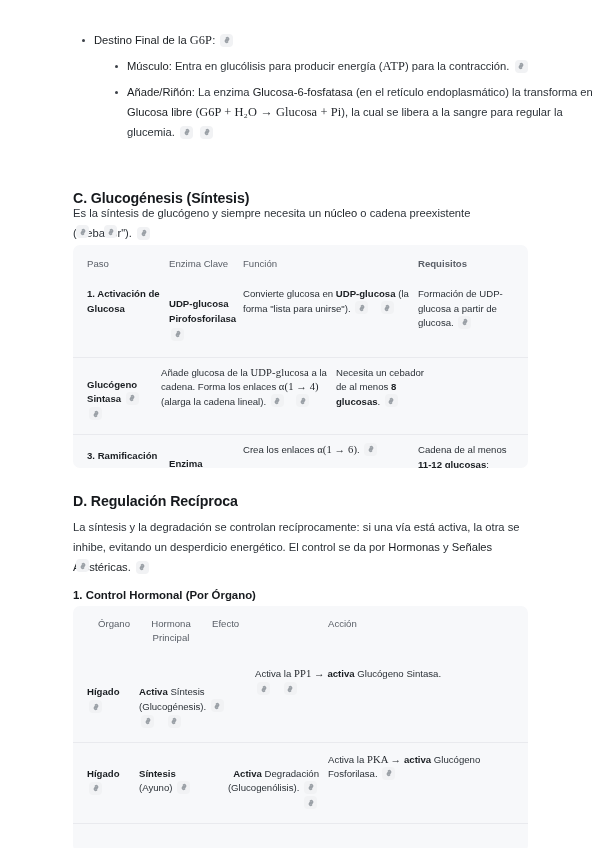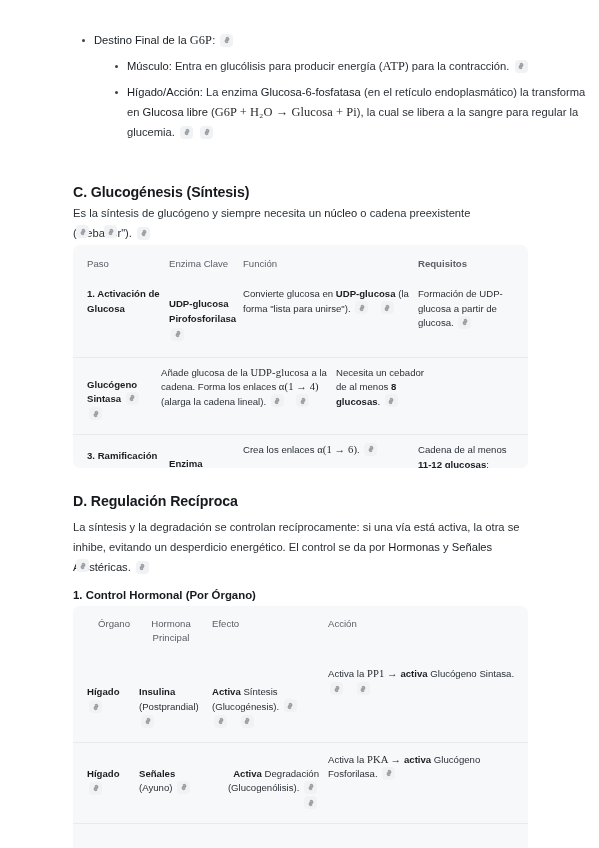--- a/index.html
+++ b/index.html
@@ -137,37 +137,37 @@
       <ul class="blist lvl2">
         <li>
           <b>Músculo:</b><span> Entra en glucólisis para producir energía (</span><span class="m">ATP</span><span>) para la contracción.</span>
           <span class="chip">
               <svg viewBox="0 0 10 10">
                 <path d="M3.6 6.4 L6.4 3.6 M4.2 2.6 A1.6 1.6 0 0 1 6.6 5 L5.8 5.8 M5.8 7.4 A1.6 1.6 0 0 1 3.4 5 L4.2 4.2"></path>
               </svg>
             </span>
         </li>
         <li>
-          <b>Hígado/Acción:</b><span> La enzima </span><b>Glucosa-6-fosfatasa</b><span> (en el retículo endoplasmático) la transforma en </span><b>Glucosa libre</b><span> (</span><span class="m">G6P + H₂O → Glucosa + Pi</span><span>), la cual se libera a la sangre para regular la glucemia.</span>
+          <b>Añade/Riñón:</b><span> La enzima </span><b>Glucosa-6-fosfatasa</b><span> (en el retículo endoplasmático) la transforma en </span><b>Glucosa libre</b><span> (</span><span class="m">G6P + H₂O → Glucosa + Pi</span><span>), la cual se libera a la sangre para regular la glucemia.</span>
           <span class="chip">
               <svg viewBox="0 0 10 10">
                 <path d="M3.6 6.4 L6.4 3.6 M4.2 2.6 A1.6 1.6 0 0 1 6.6 5 L5.8 5.8 M5.8 7.4 A1.6 1.6 0 0 1 3.4 5 L4.2 4.2"></path>
               </svg>
             </span>
           <span class="chip">
               <svg viewBox="0 0 10 10">
                 <path d="M3.6 6.4 L6.4 3.6 M4.2 2.6 A1.6 1.6 0 0 1 6.6 5 L5.8 5.8 M5.8 7.4 A1.6 1.6 0 0 1 3.4 5 L4.2 4.2"></path>
               </svg>
             </span>
         </li>
       </ul>
     </li>
   </ul>
 
-  <h2 class="sec abs" style="left:73px; top:154px;">C. Glucogénesis (Síntesis)</h2>
+  <h2 class="sec abs" style="left:73px; top:160px;">C. Glucogénesis (Síntesis)</h2>
 
   <p class="para abs" style="left:73px; top:173px; width:452px;"><span>Es la síntesis de glucógeno y siempre necesita un </span><b>núcleo</b><span> o cadena preexistente ("cebador").</span>
     <span class="chip">
         <svg viewBox="0 0 10 10">
           <path d="M3.6 6.4 L6.4 3.6 M4.2 2.6 A1.6 1.6 0 0 1 6.6 5 L5.8 5.8 M5.8 7.4 A1.6 1.6 0 0 1 3.4 5 L4.2 4.2"></path>
         </svg>
       </span>
   </p>
   <div class="abs" style="left:74px; top:193px;">
     <span class="chip">
@@ -314,31 +314,20 @@
       <div class="cell" style="width:52px; padding-top:22px;">
         <b>Hígado</b>
         <div style="margin-top:1px;">
           <span class="chip">
               <svg viewBox="0 0 10 10">
                 <path d="M3.6 6.4 L6.4 3.6 M4.2 2.6 A1.6 1.6 0 0 1 6.6 5 L5.8 5.8 M5.8 7.4 A1.6 1.6 0 0 1 3.4 5 L4.2 4.2"></path>
               </svg>
             </span>
         </div>
       </div>
-      <div class="cell" style="width:73px; padding-top:22px;">
-        <b>Insulina</b>
-        <div>(Postprandial)</div>
-        <div style="margin-top:1px;">
-          <span class="chip">
-              <svg viewBox="0 0 10 10">
-                <path d="M3.6 6.4 L6.4 3.6 M4.2 2.6 A1.6 1.6 0 0 1 6.6 5 L5.8 5.8 M5.8 7.4 A1.6 1.6 0 0 1 3.4 5 L4.2 4.2"></path>
-              </svg>
-            </span>
-        </div>
-      </div>
       <div class="cell" style="width:116px; padding-top:22px;">
         <b>Activa</b><span> Síntesis (Glucogénesis).</span>
         <span class="chip">
             <svg viewBox="0 0 10 10">
               <path d="M3.6 6.4 L6.4 3.6 M4.2 2.6 A1.6 1.6 0 0 1 6.6 5 L5.8 5.8 M5.8 7.4 A1.6 1.6 0 0 1 3.4 5 L4.2 4.2"></path>
             </svg>
           </span>
         <div style="margin-top:1px;">
           <span class="chip">
               <svg viewBox="0 0 10 10">
@@ -375,21 +364,21 @@
         <b>Hígado</b>
         <div style="margin-top:1px;">
           <span class="chip">
               <svg viewBox="0 0 10 10">
                 <path d="M3.6 6.4 L6.4 3.6 M4.2 2.6 A1.6 1.6 0 0 1 6.6 5 L5.8 5.8 M5.8 7.4 A1.6 1.6 0 0 1 3.4 5 L4.2 4.2"></path>
               </svg>
             </span>
         </div>
       </div>
       <div class="cell" style="width:73px; padding-top:14px;">
-        <b>Señales</b>
+        <b>Síntesis</b>
         <div><span>(Ayuno)</span>
           <span class="chip">
               <svg viewBox="0 0 10 10">
                 <path d="M3.6 6.4 L6.4 3.6 M4.2 2.6 A1.6 1.6 0 0 1 6.6 5 L5.8 5.8 M5.8 7.4 A1.6 1.6 0 0 1 3.4 5 L4.2 4.2"></path>
               </svg>
             </span>
         </div>
       </div>
       <div class="cell" style="width:116px; padding-top:14px;text-align:right;">
         <b>Activa</b><span> Degradación (Glucogenólisis).</span>

